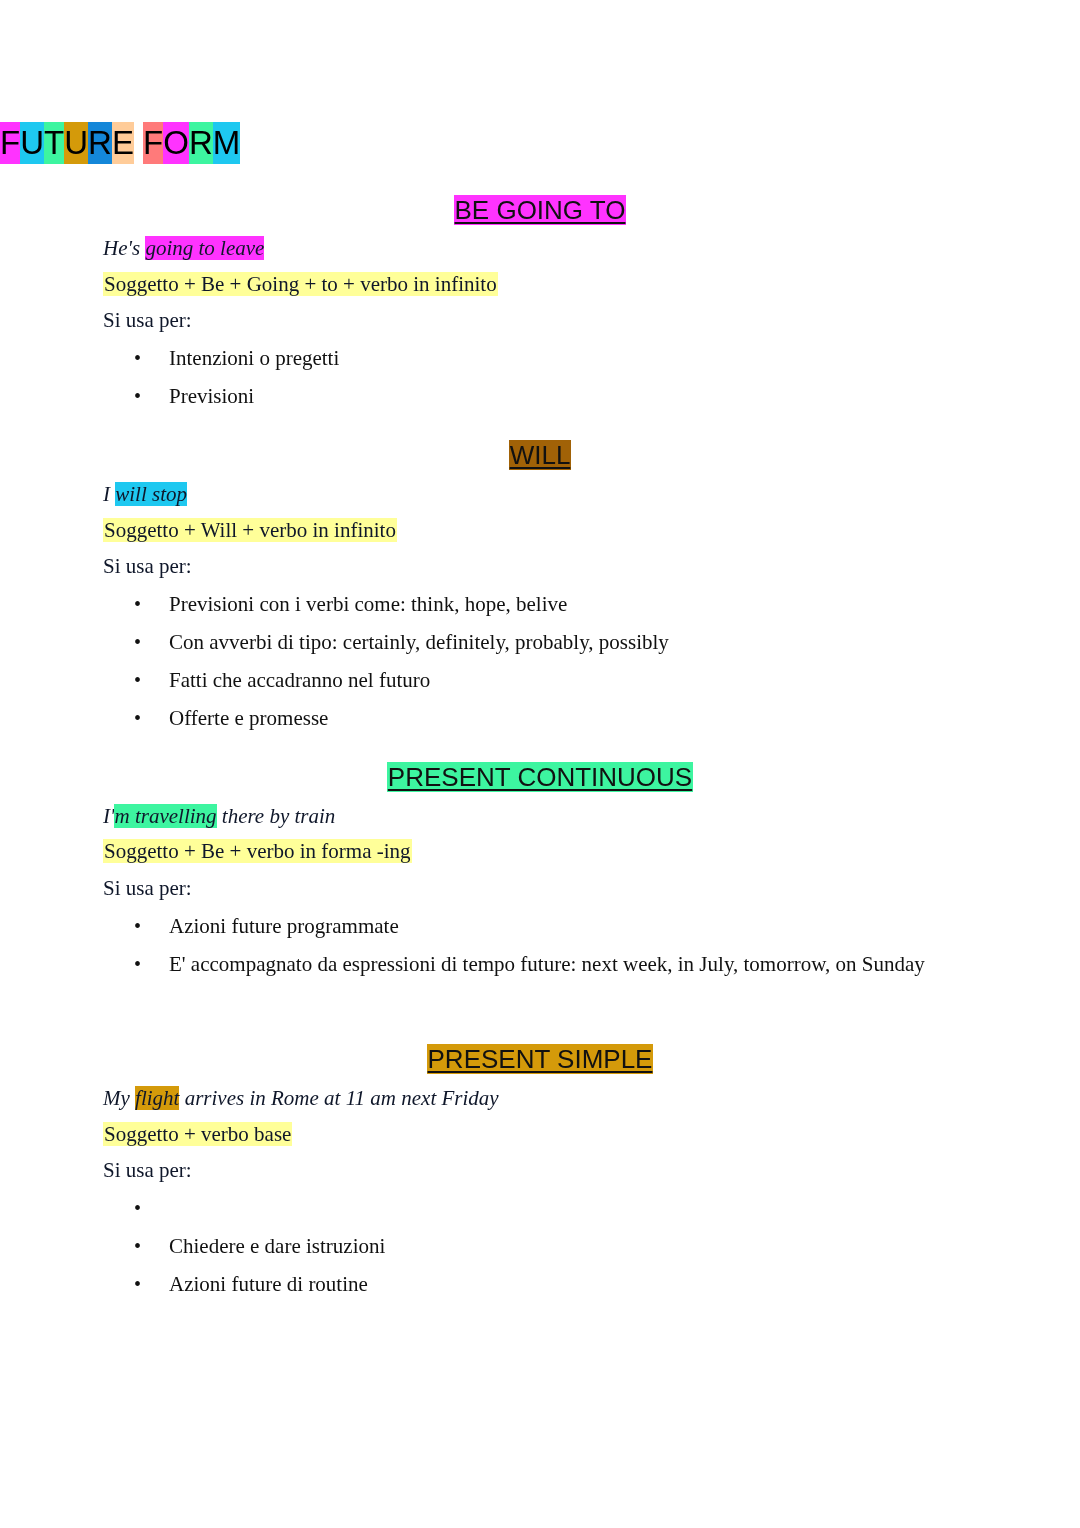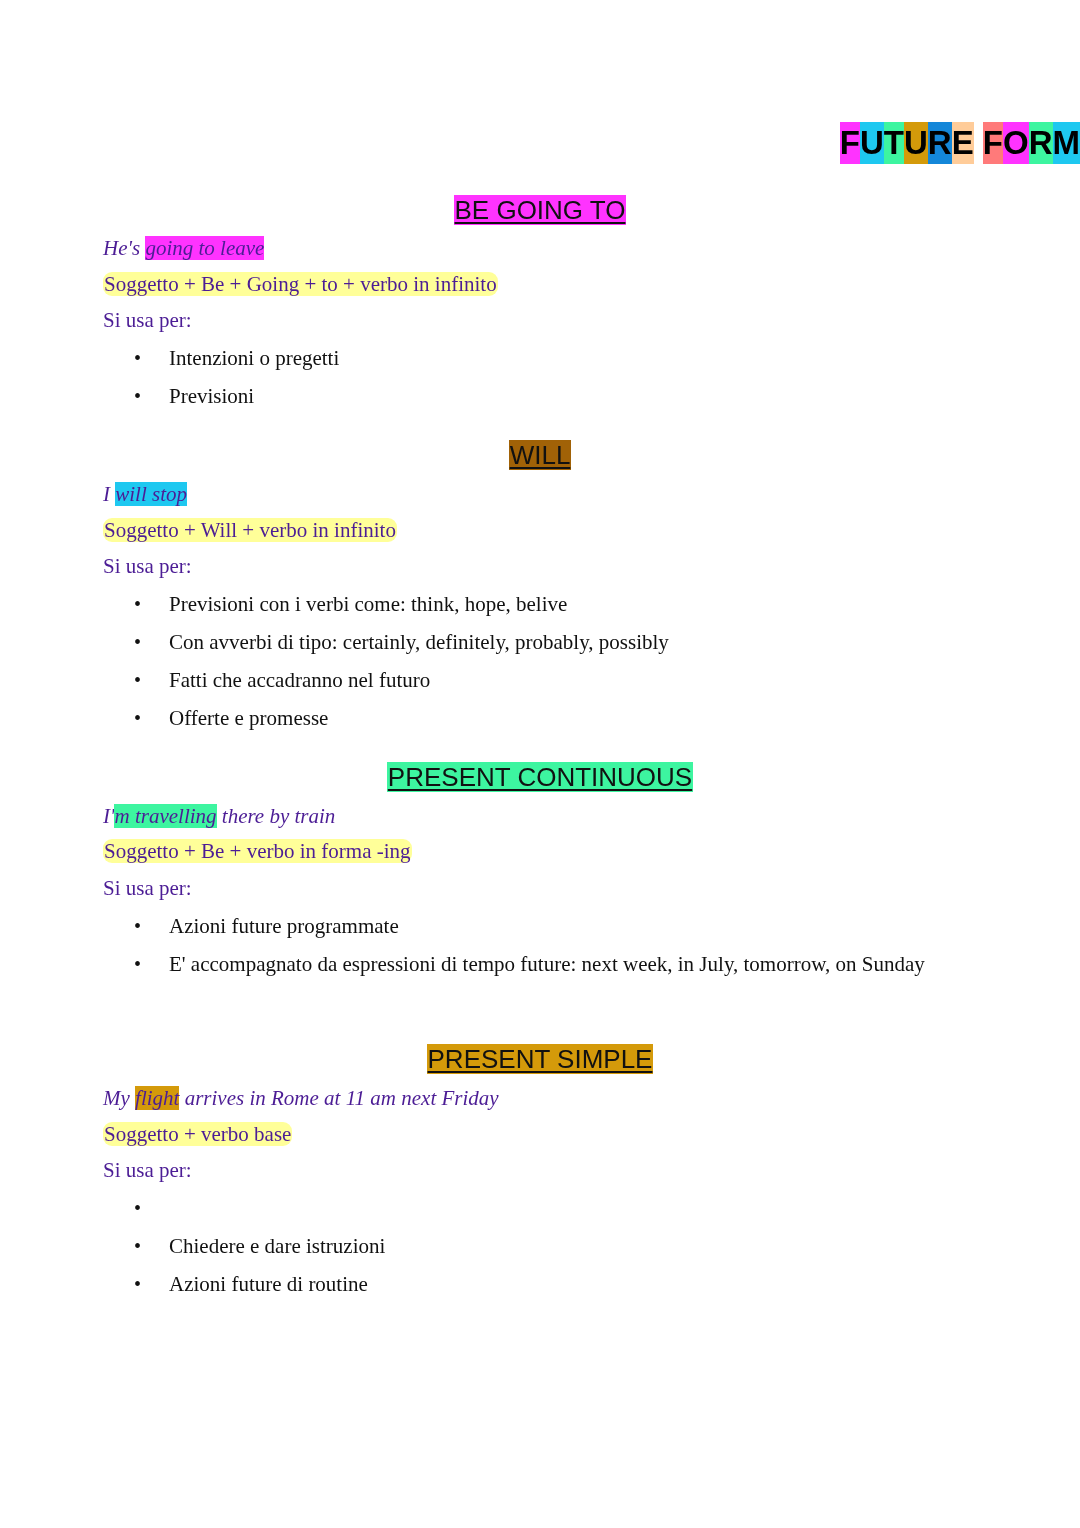--- a/index.html
+++ b/index.html
@@ -1,36 +1,36 @@
 <!DOCTYPE html>
 <html><head>
 <meta charset="utf-8">
 <style>
   html, body { margin:0; padding:0; background:#ffffff; }
   body { width:1080px; height:1528px; position:relative; overflow:hidden; }
   .page { position:absolute; left:0; top:0; width:1080px; height:1528px; }
   .title {
-    position:absolute; top:122px; left:0; width:1080px; text-align:right;
-    font-family:"Liberation Sans", sans-serif; font-weight:bold; font-size:33px;
+    position:absolute; top:122px; left:0; width:1080px; text-align:left;
+    font-family:"Liberation Sans", sans-serif; font-weight:normal; font-size:33px;
     line-height:42px; color:#000;
   }
   .title .wrap { text-decoration:underline; text-decoration-thickness:2px; text-underline-offset:3px; }
   .title .ch { display:inline-block; padding:0 0; }
   .heading {
     position:absolute; left:0; width:1080px; text-align:center;
     font-family:Liberation Sans, sans-serif; font-size:26px; line-height:32px; color:#111;
   }
   .heading span { text-decoration:underline; text-decoration-thickness:2px; text-underline-offset:3px; padding:0 1px; }
   .line {
     position:absolute; left:103px;
-    font-family:"Liberation Serif", serif; font-size:21px; line-height:28px; color:#4c1d95;
+    font-family:"Liberation Serif", serif; font-size:21px; line-height:28px; color:#0f172a;
     white-space:nowrap;
   }
   .example { font-style:italic; }
-  .formula { background:#ffff99; padding:0 1px;border-radius:9px; }
+  .formula { background:#ffff99; padding:0 1px; }
   .bullets { position:absolute; left:0; width:1080px; margin:0; padding:0; list-style:none; }
   .bullets li {
     position:relative; height:38px;
     font-family:"Liberation Serif", serif; font-size:21px; line-height:28px; color:#111;
     white-space:nowrap;
   }
   .bullets li .dot { position:absolute; left:134px; top:0; font-size:20px; }
   .bullets li .txt { position:absolute; left:169px; top:0; }
 </style>
 </head>

